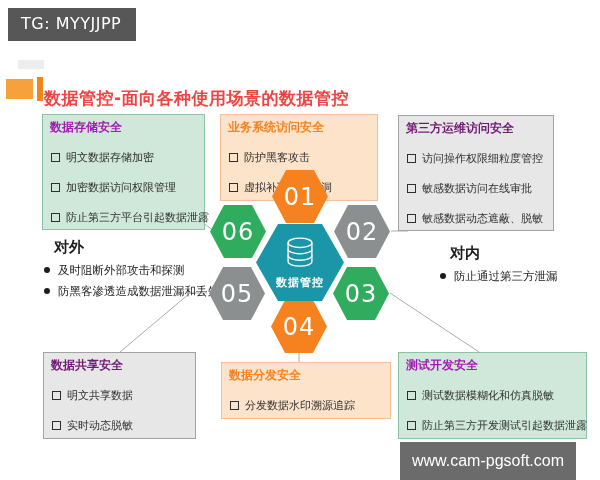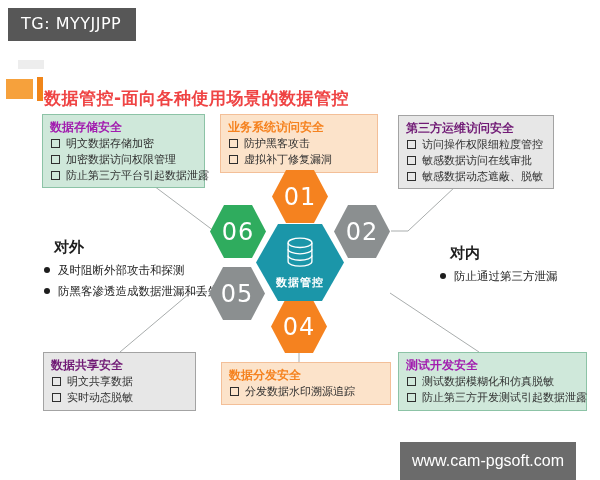--- a/index.html
+++ b/index.html
@@ -23,21 +23,21 @@
 
   
   .info-box{position:absolute;font-size:11px;line-height:1.25;padding:5px 7px;box-sizing:border-box;}
   .theme-green{background:#cfe8da;border:1px solid #8cc3a6;}
   .theme-green .box-title{color:#a21caf;}
   .theme-orange{background:#fce3ca;border:1px solid #f3bf98;}
   .theme-orange .box-title{color:#f5821f;}
   .theme-gray{background:#e7e7e7;border:1px solid #a3a3a3;}
   .theme-gray .box-title{color:#701a75;}
   .box-title{font-weight:bold;font-size:12px;margin-bottom:2px;white-space:nowrap;}
-  .item{display:flex;align-items:flex-start;color:#2f2f2f;margin-top:2px;white-space:nowrap;}
+  .item{display:flex;align-items:flex-start;color:#2f2f2f;margin-top:16px;white-space:nowrap;}
   .cb{flex:0 0 auto;width:7px;height:7px;border:1.6px solid #2e2e2e;margin:2px 6px 0 1px;background:transparent;}
 
   
   .side-note{position:absolute;color:#1d1d1d;}
   .side-note .sn-title{font-size:15px;font-weight:bold;margin:0 0 6px 10px;}
   .sn-item{display:flex;align-items:flex-start;font-size:11.5px;margin-top:6px;white-space:nowrap;}
   .dot{flex:0 0 auto;width:6px;height:6px;border-radius:50%;background:#1d1d1d;margin:4px 8px 0 0;}
 
   
   .hex{position:absolute;clip-path:polygon(25% 0,75% 0,100% 50%,75% 100%,25% 100%,0 50%);
@@ -179,20 +179,23 @@
       <span>防止通过第三方泄漏</span>
       </div>
   </div>
 
   <div class="hex hex-orange" id="hx01">
     <span class="hex-num">01</span>
   </div>
   <div class="hex hex-gray" id="hx02">
     <span class="hex-num">02</span>
   </div>
+  <div class="hex hex-green" id="hx03">
+    <span class="hex-num">03</span>
+  </div>
   <div class="hex hex-orange" id="hx04">
     <span class="hex-num">04</span>
   </div>
   <div class="hex hex-gray" id="hx05">
     <span class="hex-num">05</span>
   </div>
   <div class="hex hex-green" id="hx06">
     <span class="hex-num">06</span>
   </div>
 

